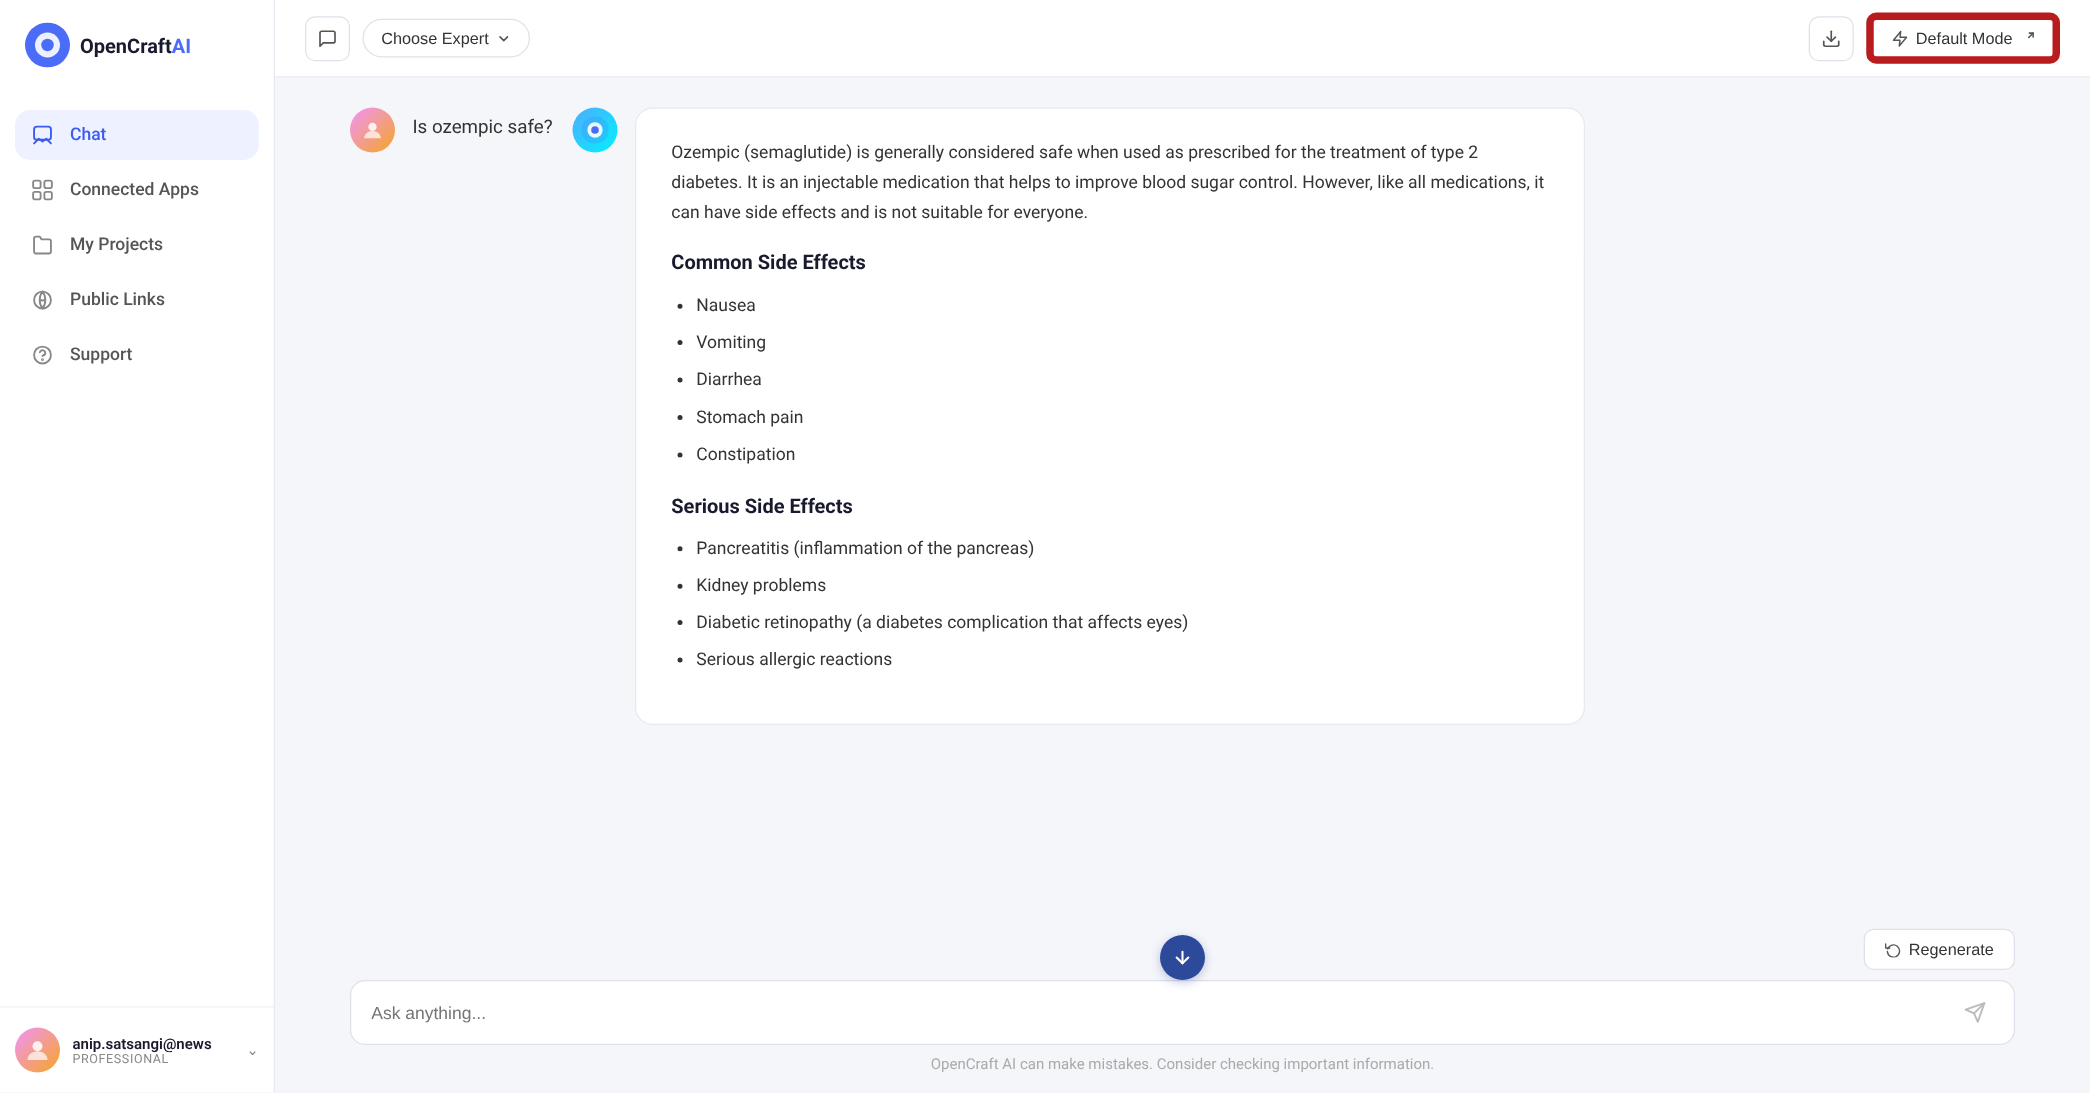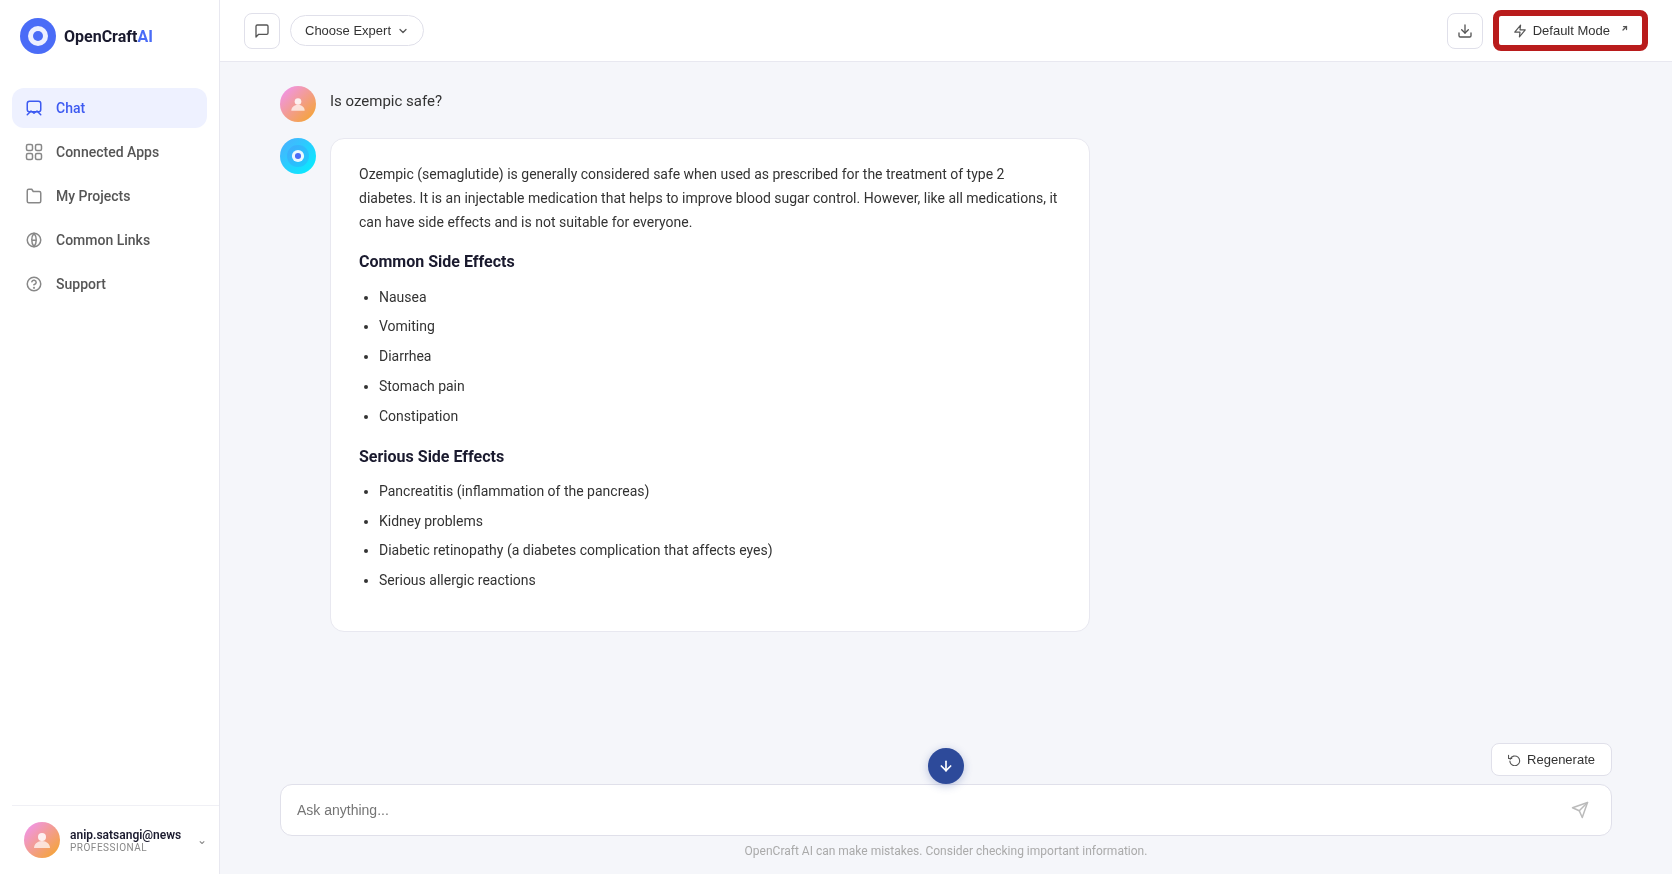--- a/index.html
+++ b/index.html
@@ -74,21 +74,20 @@
       flex-shrink: 0;
     }
 
     .sidebar-footer {
       padding: 16px 12px;
       border-top: 1px solid #f0f0f5;
       display: flex;
       align-items: center;
       gap: 10px;
       cursor: pointer;
-      margin-left: 12px;
     }
 
     .user-avatar {
       width: 36px;
       height: 36px;
       border-radius: 50%;
       background: linear-gradient(135deg, #f093fb 0%, #f5a623 100%);
       display: flex;
       align-items: center;
       justify-content: center;
@@ -194,21 +193,20 @@
       color: #333;
       font-weight: 500;
     }
 
     
     .chat-area {
       flex: 1;
       overflow-y: auto;
       padding: 24px 60px 16px;
       display: flex;
-      flex-direction: column;
       gap: 16px;
     }
 
     .chat-message {
       display: flex;
       gap: 14px;
       align-items: flex-start;
     }
 
     .message-avatar {
@@ -410,21 +408,21 @@
       <span>My Projects</span>
     </div>
 
     <div class="nav-item">
       <span class="nav-icon">
         <svg width="18" height="18" viewBox="0 0 24 24" fill="none" stroke="#888" stroke-width="2" stroke-linecap="round" stroke-linejoin="round">
           <circle cx="12" cy="12" r="9"></circle>
           <path d="M9 12a10 10 0 0 0 6 0M12 3c-2.5 3-3 6-3 9s.5 6 3 9M12 3c2.5 3 3 6 3 9s-.5 6-3 9"></path>
         </svg>
       </span>
-      <span>Common Links</span>
+      <span>Public Links</span>
     </div>
 
     <div class="nav-item">
       <span class="nav-icon">
         <svg width="18" height="18" viewBox="0 0 24 24" fill="none" stroke="#888" stroke-width="2" stroke-linecap="round" stroke-linejoin="round">
           <circle cx="12" cy="12" r="9"></circle>
           <path d="M9.09 9a3 3 0 0 1 5.83 1c0 2-3 3-3 3"></path>
           <circle cx="12" cy="17" r="0.5" fill="#888"></circle>
         </svg>
       </span>

